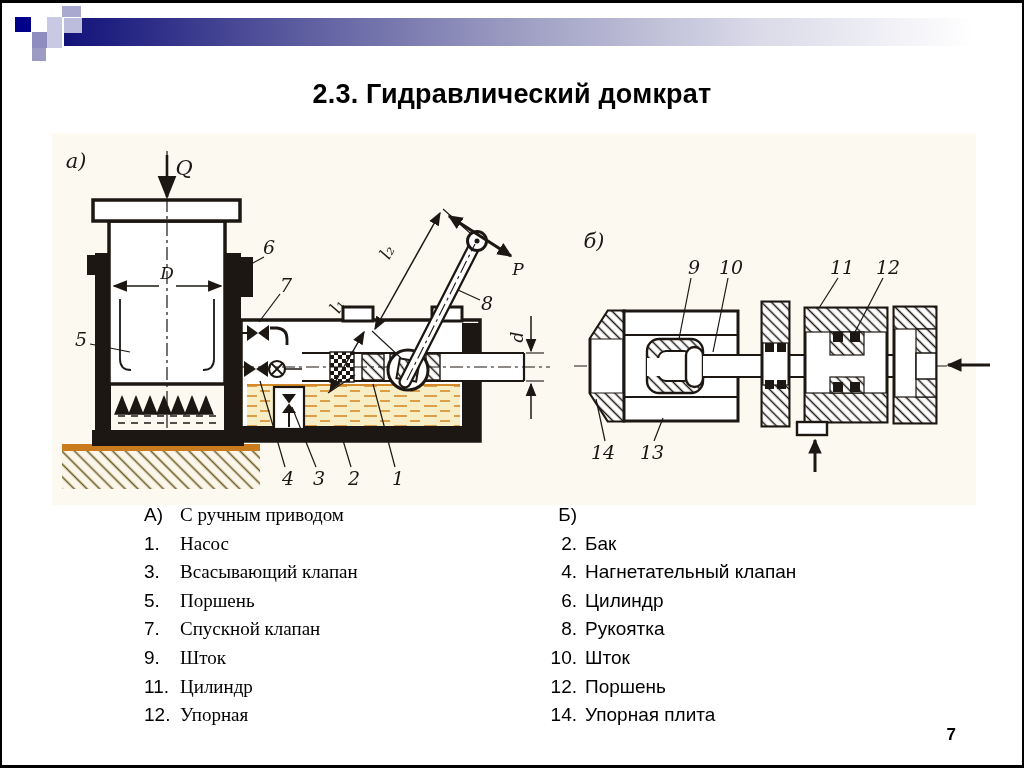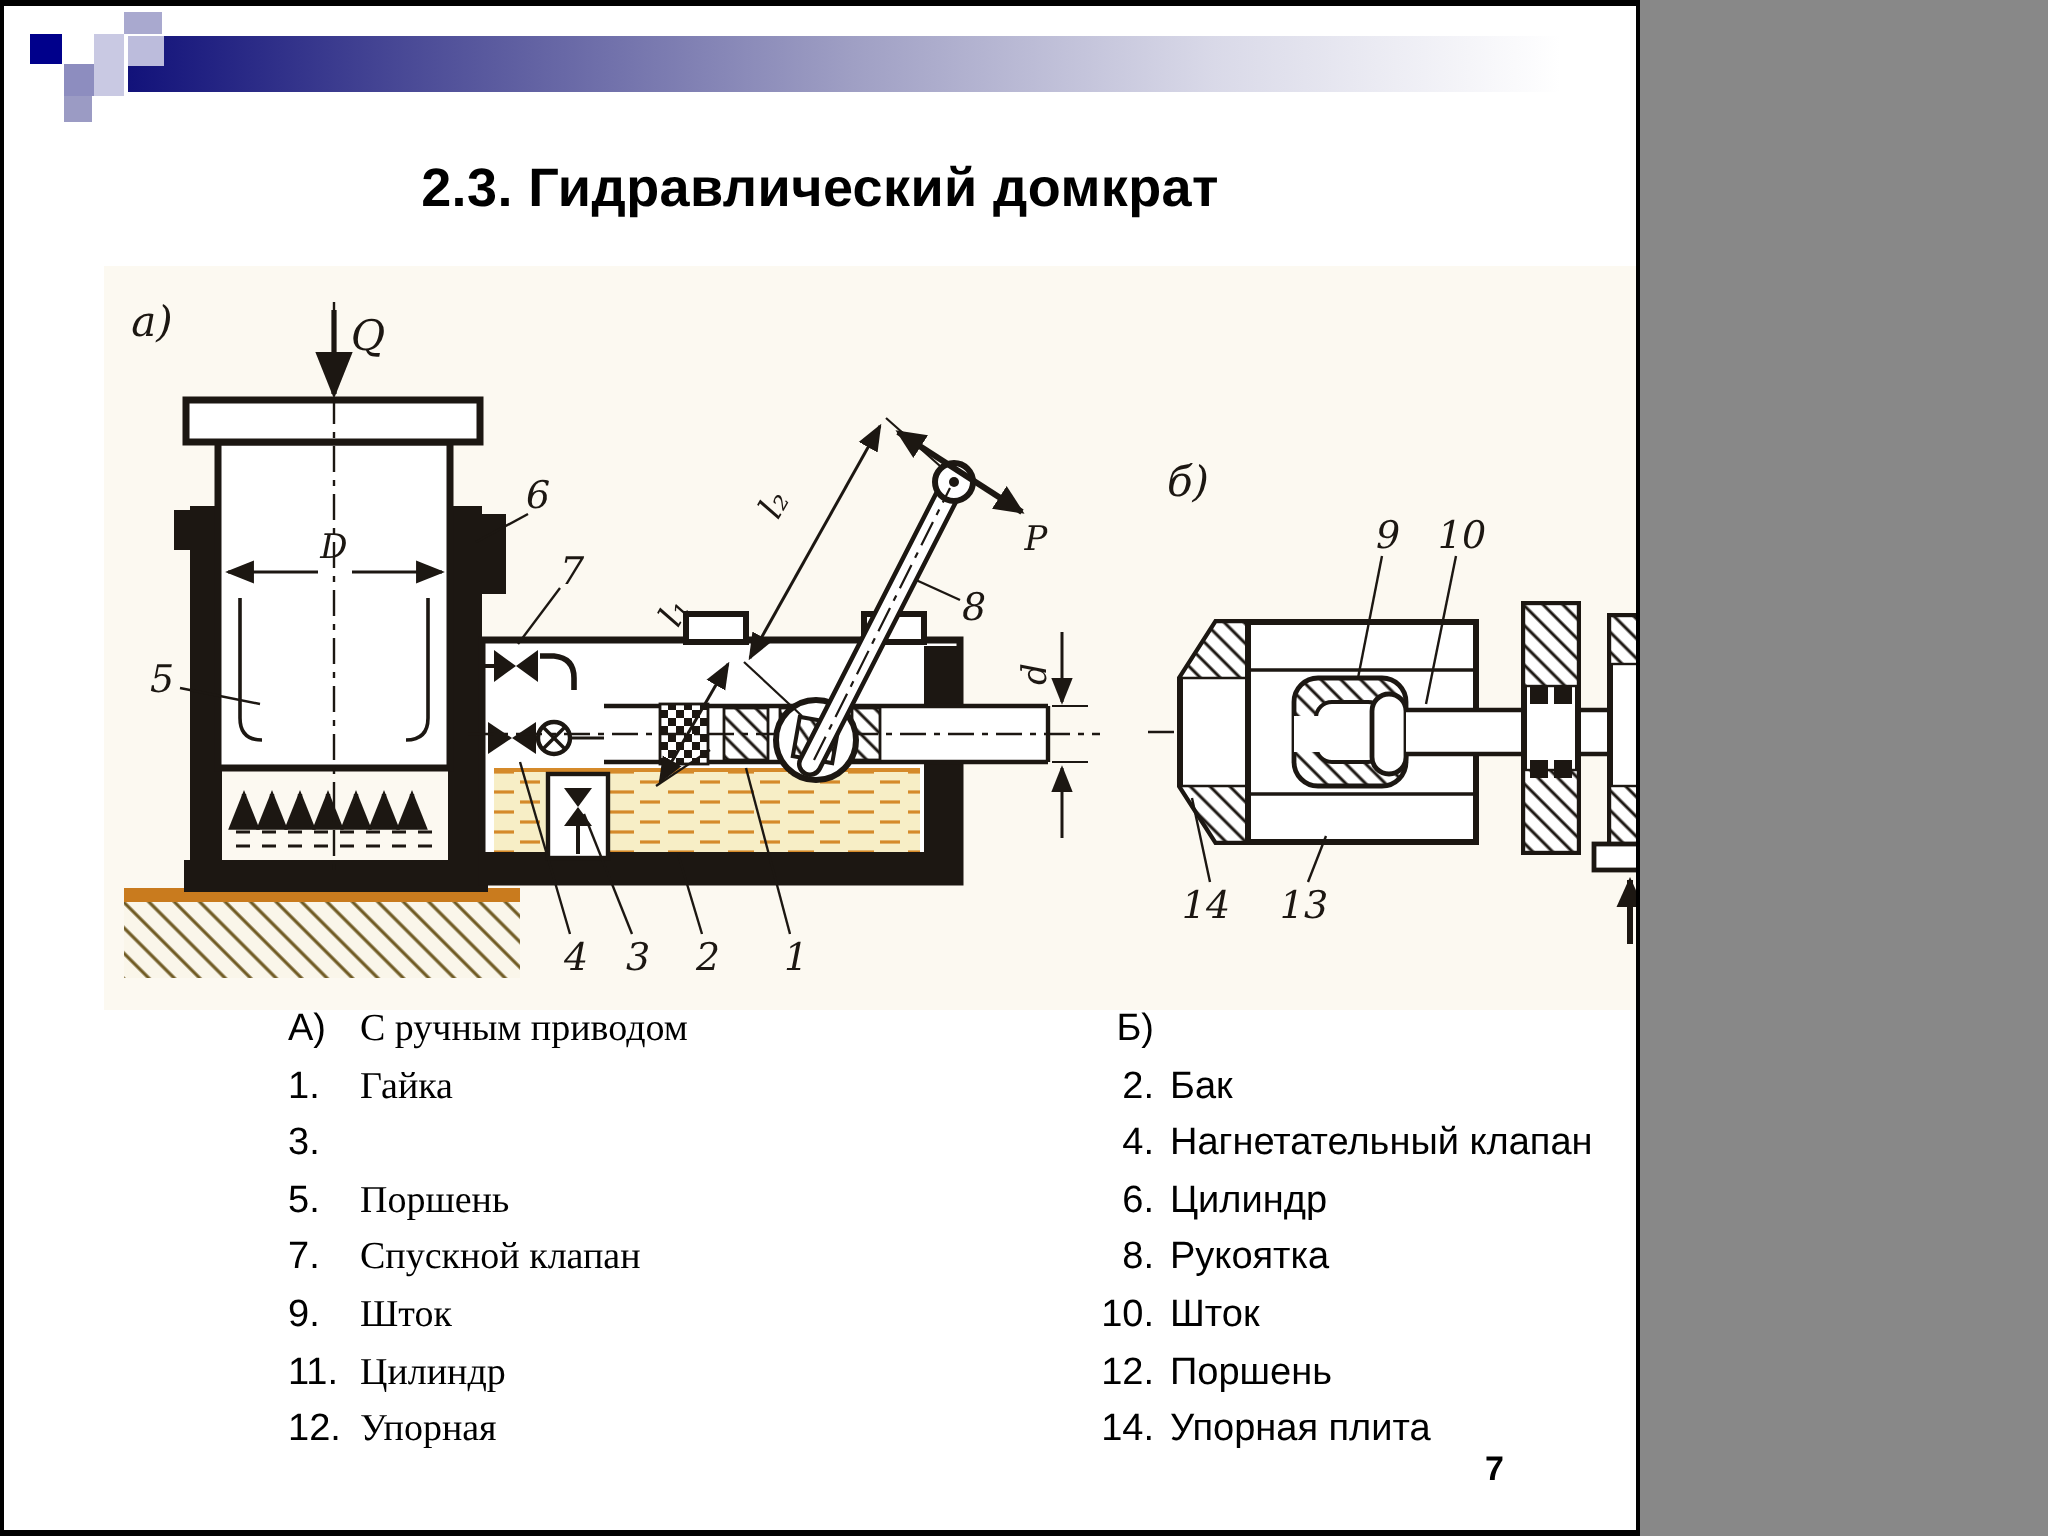--- a/index.html
+++ b/index.html
@@ -10,21 +10,21 @@
     --lavender-dark:#8d8dbf;
     --ink:#1c1712;
     --paper-cream:#fcf9f1;
     --fluid-yellow:#f7eec6;
     --fluid-dash-orange:#d58a2a;
     --ground-orange:#c97b1e;
   }
   *{margin:0;padding:0;box-sizing:border-box;}
   html,body{background:#888;}
   .slide{
-    position:relative;width:820px;height:768px;background:#fff;overflow:hidden;
+    position:relative;width:1024px;height:768px;background:#fff;overflow:hidden;
     border-top:3px solid #000;border-bottom:3px solid #000;
     border-left:2px solid #000;border-right:2px solid #000;
     font-family:"Liberation Sans",sans-serif;
   }
   
   .deco-bar{position:absolute;left:62px;top:15px;right:0;height:28px;
     background:linear-gradient(to right,var(--accent-navy) 0%,#5d5da0 25%,#9f9fc4 48%,#d9d9e8 72%,#ffffff 95%);}
   .sq{position:absolute;}
   .sq1{left:13px;top:14px;width:16px;height:15px;background:var(--square-navy);}
   .sq2{left:45px;top:14px;width:15px;height:31px;background:var(--lavender-light);}
@@ -299,24 +299,25 @@
   </svg>
 
   <div class="legend">
     <div class="col col-a">
       <div class="lrow">
           <span class="lnum">А)</span>
           <span class="lname">С ручным приводом</span>
         </div>
       <div class="lrow">
           <span class="lnum">1.</span>
-          <span class="lname">Гайка</span>
+          <span class="lname">Насос</span>
         </div>
       <div class="lrow">
           <span class="lnum">3.</span>
+          <span class="lname">Всасывающий клапан</span>
         </div>
       <div class="lrow">
           <span class="lnum">5.</span>
           <span class="lname">Поршень</span>
         </div>
       <div class="lrow">
           <span class="lnum">7.</span>
           <span class="lname">Спускной клапан</span>
         </div>
       <div class="lrow">

